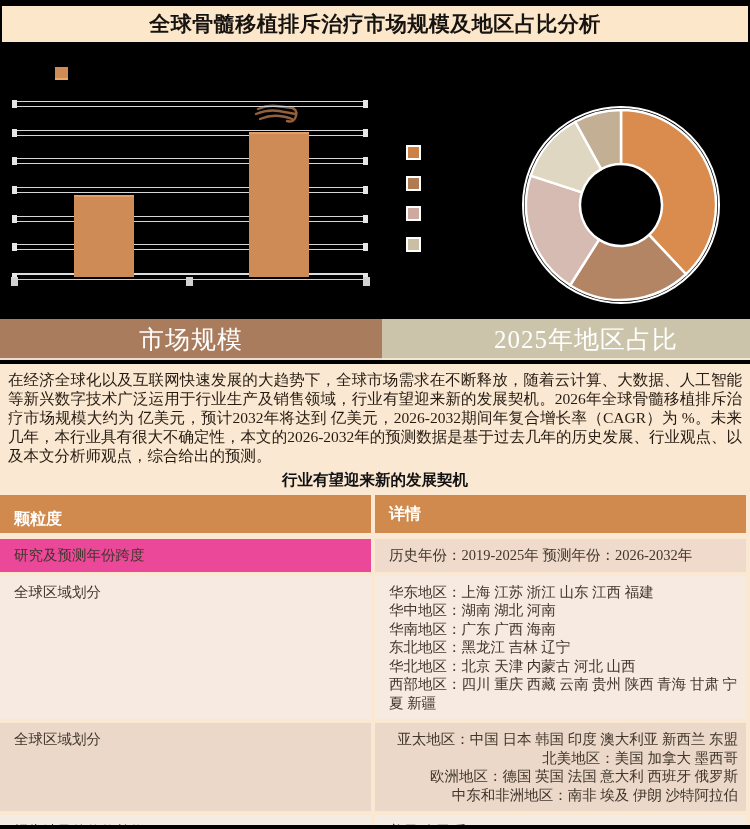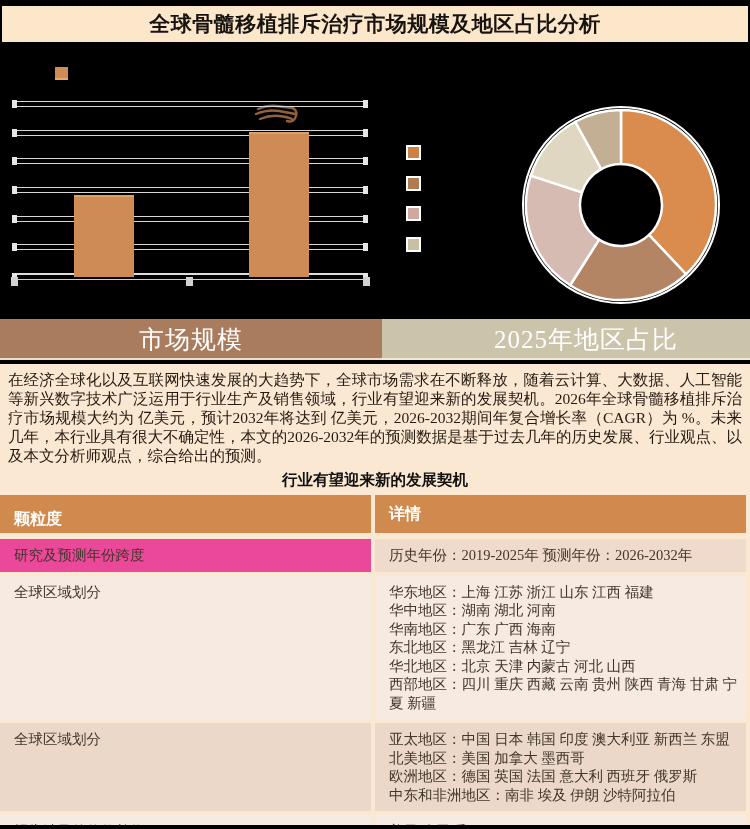--- a/index.html
+++ b/index.html
@@ -124,21 +124,21 @@
             <div class="g-cell c1" style="background: rgb(246, 234, 225);">全球区域划分</div>
             <div class="g-cell c2" style="background: rgb(246, 234, 225);">华东地区：上海 江苏 浙江 山东 江西 福建
 华中地区：湖南 湖北 河南
 华南地区：广东 广西 海南
 东北地区：黑龙江 吉林 辽宁
 华北地区：北京 天津 内蒙古 河北 山西
 西部地区：四川 重庆 西藏 云南 贵州 陕西 青海 甘肃 宁夏 新疆</div>
           </div>
           <div class="g-row">
             <div class="g-cell c1" style="background: rgb(235, 216, 201);">全球区域划分</div>
-            <div class="g-cell c2" style="background: rgb(235, 216, 201);">亚太地区：中国 日本 韩国 印度 澳大利亚 新西兰 东盟
+            <div class="g-cell c2" style="background: rgb(235, 216, 201); text-align: right;">亚太地区：中国 日本 韩国 印度 澳大利亚 新西兰 东盟
 北美地区：美国 加拿大 墨西哥
 欧洲地区：德国 英国 法国 意大利 西班牙 俄罗斯
 中东和非洲地区：南非 埃及 伊朗 沙特阿拉伯</div>
           </div>
           <div class="g-row">
             <div class="g-cell c1" style="background: rgb(244, 235, 227);">报告涉及的价值单位</div>
             <div class="g-cell c2" style="background: rgb(244, 235, 227);">美元/人民币</div>
           </div>
         </div>
     </div>

